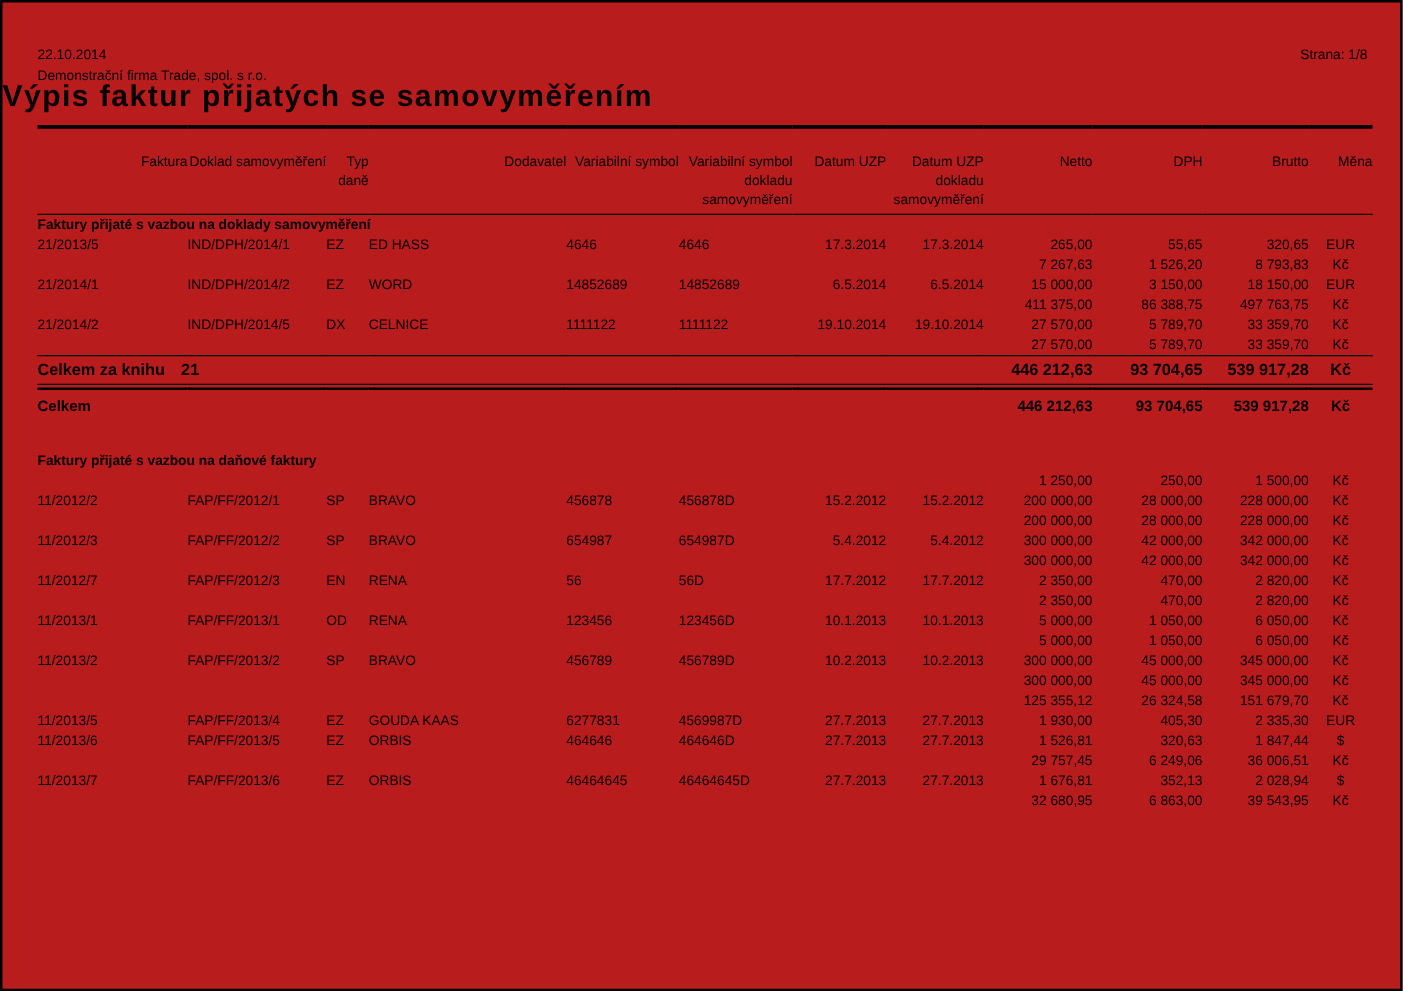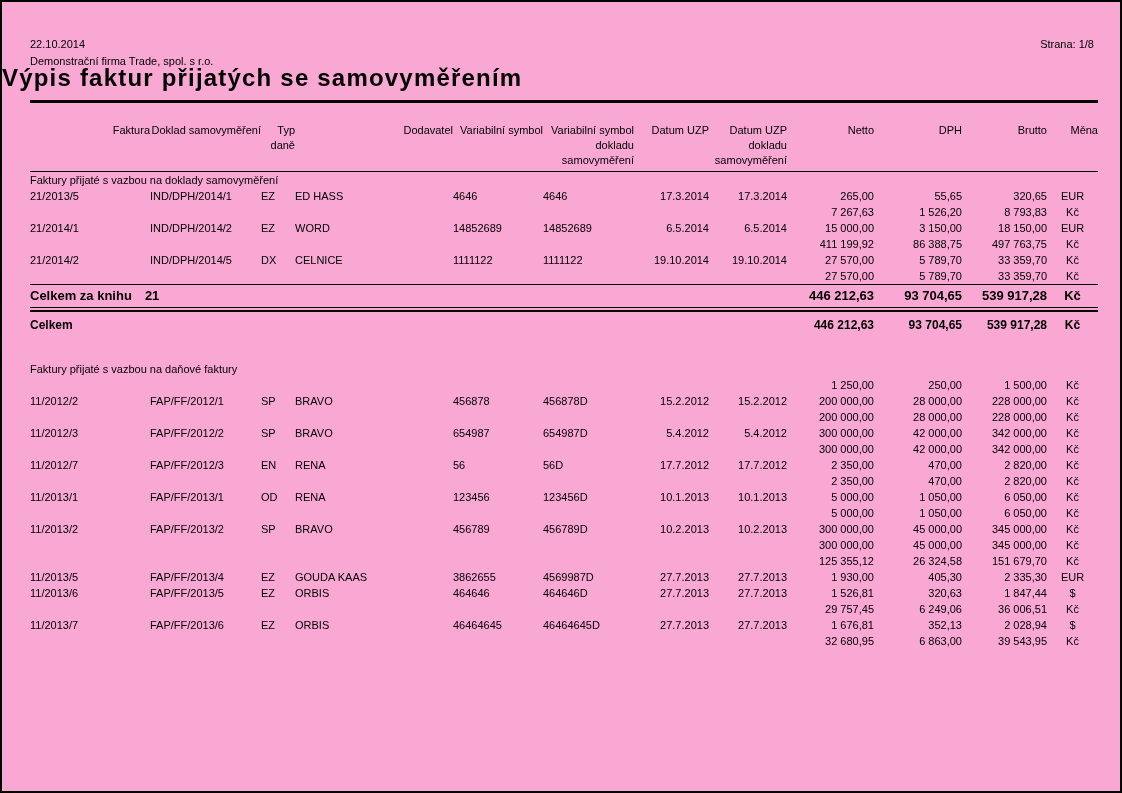--- a/index.html
+++ b/index.html
@@ -1,20 +1,20 @@
 <!DOCTYPE html>
 <html><head>
 <meta charset="utf-8">
 <style>
   html,body{margin:0;padding:0;background:#808080;}
   .page{
     position:relative;
     width:1122px;height:793px;
     box-sizing:border-box;
-    background:#f9a8d4;
+    background:#b91c1c;
     border:2px solid #000000;
     color:#000000;
     font-family:"Liberation Sans", sans-serif;
     font-size:11px;
     overflow:hidden;
   }
   .hdr-date{position:absolute;left:28px;top:36px;}
   .hdr-company{position:absolute;left:28px;top:53px;text-align:right;}
   .hdr-page{position:absolute;right:26px;top:36px;}
   .hdr-title{
@@ -28,21 +28,21 @@
   table.report th{
     font-weight:normal;vertical-align:top;white-space:nowrap;
     border-top:3px solid #000;border-bottom:1px solid #000;
     padding:20px 0 3px 0;line-height:15px;font-size:11px;text-align:right;
   }
   table.report td{
     padding:0;line-height:16px;font-size:11px;white-space:nowrap;vertical-align:top;
   }
   .al{text-align:left}.ar{text-align:right}.ac{text-align:center}
   td.section-heading{
-    font-weight:normal;font-size:13.5px;padding:5px 0 2px 0;line-height:17px;margin-top:28px;
+    font-weight:bold;font-size:13.5px;padding:5px 0 2px 0;line-height:17px;margin-top:28px;
   }
   td.section-heading.pad-top{padding-top:25px;}
   tr.book-total-row td{
     border-top:1px solid #000;border-bottom:1px solid #000;
     font-weight:bold;font-size:13px;padding:3px 0 4px 0;line-height:15px;
   }
   tr.rule-double td{
     height:2px;line-height:0;font-size:0;
     border-bottom:2px solid #000;padding:0;
   }
@@ -139,21 +139,21 @@
         </tr>
         <tr>
           <td class="al"></td>
           <td class="al"></td>
           <td class="al"></td>
           <td class="al"></td>
           <td class="al"></td>
           <td class="al"></td>
           <td class="al"></td>
           <td class="al"></td>
-          <td class="ar">411 199,92</td>
+          <td class="ar">411 375,00</td>
           <td class="ar">86 388,75</td>
           <td class="ar">497 763,75</td>
           <td class="ac">Kč</td>
         </tr>
         <tr>
           <td class="al">21/2014/2</td>
           <td class="al">IND/DPH/2014/5</td>
           <td class="al">DX</td>
           <td class="al">CELNICE</td>
           <td class="al">1111122</td>
@@ -365,21 +365,21 @@
           <td class="ar">125 355,12</td>
           <td class="ar">26 324,58</td>
           <td class="ar">151 679,70</td>
           <td class="ac">Kč</td>
         </tr>
         <tr>
           <td class="al">11/2013/5</td>
           <td class="al">FAP/FF/2013/4</td>
           <td class="al">EZ</td>
           <td class="al">GOUDA KAAS</td>
-          <td class="al">3862655</td>
+          <td class="al">6277831</td>
           <td class="al">4569987D</td>
           <td class="ar">27.7.2013</td>
           <td class="ar">27.7.2013</td>
           <td class="ar">1 930,00</td>
           <td class="ar">405,30</td>
           <td class="ar">2 335,30</td>
           <td class="ac">EUR</td>
         </tr>
         <tr>
           <td class="al">11/2013/6</td>

